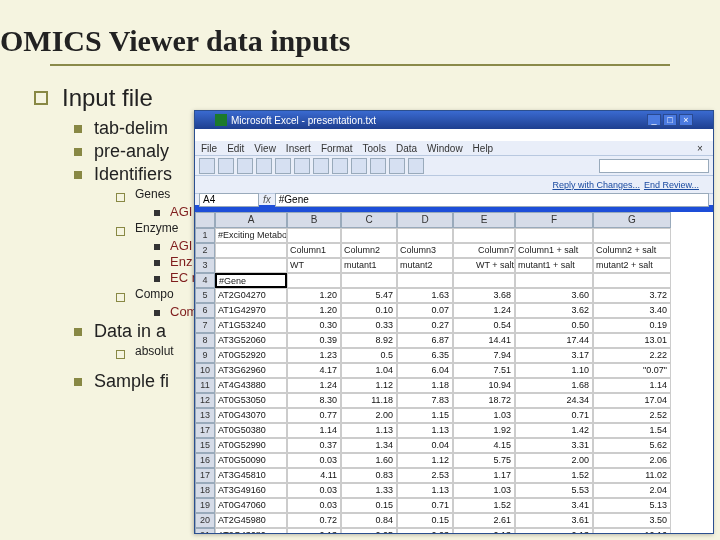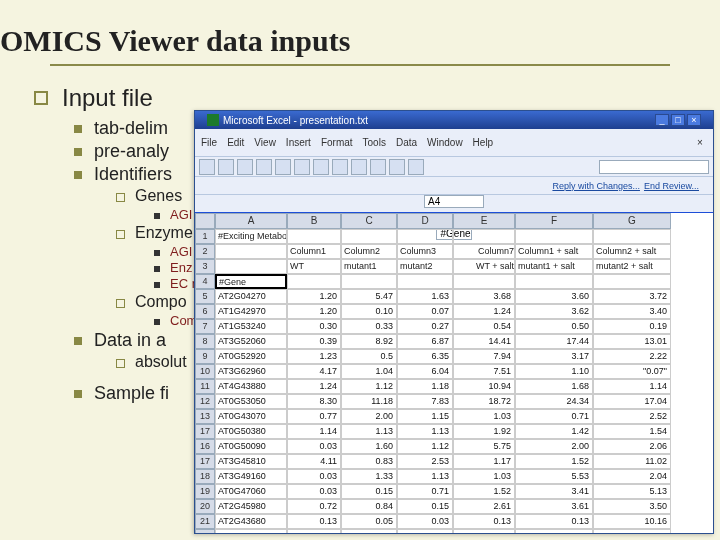--- a/index.html
+++ b/index.html
@@ -30,21 +30,21 @@
     color: #222;
   }
   .lvl1 { display: flex; align-items: flex-start; margin-bottom: 6px; }
   .lvl1 .bullet { width: 14px; height: 14px; border: 2px solid #888844; margin-right: 14px; margin-top: 7px; flex-shrink: 0; }
   .lvl1 .text { font-size: 24px; }
   .lvl2 { display: flex; align-items: flex-start; margin: 2px 0 2px 40px; }
   .lvl2 .bullet { width: 8px; height: 8px; background: #888844; margin-right: 12px; margin-top: 7px; flex-shrink: 0; }
   .lvl2 .text { font-size: 18px; }
   .lvl3 { display: flex; align-items: flex-start; margin: 2px 0 2px 82px; }
   .lvl3 .bullet { width: 9px; height: 9px; border: 1.5px solid #888844; margin-right: 10px; margin-top: 6px; flex-shrink: 0; }
-  .lvl3 .text { font-size: 16px; }
+  .lvl3 .text { font-size: 12px; }
   .lvl4 { display: flex; align-items: flex-start; margin: 1px 0 1px 120px; }
   .lvl4 .bullet { width: 6px; height: 6px; background: #333; margin-right: 10px; margin-top: 6px; flex-shrink: 0; }
   .lvl4 .text { font-size: 13px; color: #7f1d1d; }
 
   
   .excel {
     position: absolute;
     top: 110px; left: 194px;
     width: 520px; height: 424px;
     background: #fff;
@@ -52,34 +52,35 @@
     box-shadow: -1px 1px 4px rgba(0,0,0,0.25);
     font-family: Tahoma, sans-serif;
     font-size: 10px;
     display: flex; flex-direction: column;
   }
   .ex-titlebar {
     height: 18px;
     background: linear-gradient(#3a6ad0, #1e3f8f);
     color: #fff;
     display: flex; align-items: center;
-    padding: 0 12px;
+    padding: 0 20px;
     font-size: 10px;
   }
   .ex-titlebar .xicon { width: 12px; height: 12px; background: #1c7a2c; margin-right: 4px; display:inline-block; }
   .ex-titlebar .winbtns { margin-left: auto; display: flex; gap: 2px; }
   .ex-titlebar .winbtn { width: 14px; height: 12px; background: #4a7ae0; border: 1px solid #2a4a90; color:#fff; font-size:9px; text-align:center; line-height:10px;}
   .ex-menubar {
-    height: 28px;
+    height: 15px;
     background: #e9eef9;
     display: flex; gap: 10px;
     padding: 0 6px;
     align-items: center;
     font-size: 10px; color: #333;
     border-bottom: 1px solid #b8c8e0;
+    margin-top: 12px;
   }
   .ex-menubar span { cursor: default; }
   .ex-menubar .helpx { margin-left:auto; width:14px; text-align:center; color:#333; }
   .ex-toolbar {
     height: 20px;
     background: #e9eef9;
     border-bottom: 1px solid #b8c8e0;
     display:flex; align-items:center; padding:0 4px; gap:3px;
   }
   .tbtn { width:16px; height:16px; background:#d6e0f2; border:1px solid #9ab; }
@@ -88,22 +89,22 @@
     height: 18px;
     background: #e9eef9;
     border-bottom: 1px solid #b8c8e0;
     display:flex; align-items:center; justify-content:flex-end; padding-right:10px;
     font-size:9px; color:#335;
   }
   .ex-toolbar2 .rev { color:#1a4aa0; text-decoration:underline; margin-right:4px;}
   .ex-formula {
     height: 18px;
     background: #e9eef9;
-    border-bottom: 1px solid #1d4ed8;
-    display:flex; align-items:center; padding:0 4px; gap:4px;flex-direction:column;
+    border-bottom: 7px solid #1d4ed8;
+    display:flex; align-items:center; padding:0 4px; gap:4px;
   }
   .namebox { width:60px; height:14px; background:#fff; border:1px solid #9ab; font-size:10px; padding-left:3px;}
   .fx { font-style:italic; color:#555; font-size:10px; }
   .fbar { flex:1; height:14px; background:#fff; border:1px solid #9ab; font-size:10px; padding-left:3px;}
   .grid {
     flex:1; overflow:hidden;
     display:flex; flex-direction:column;
   }
   .colhdr { display:flex; height:16px; }
   .colhdr .rowh { width:20px; background:#d6dce8; border:1px solid #9ab;}
@@ -378,20 +379,30 @@
           <div class="rh">17</div>
           <div class="cell cA">AT0G50380</div>
           <div class="cell cB num">1.14</div>
           <div class="cell cC num">1.13</div>
           <div class="cell cD num">1.13</div>
           <div class="cell cE num">1.92</div>
           <div class="cell cF num">1.42</div>
           <div class="cell cG num">1.54</div>
         </div>
         <div class="row">
+          <div class="rh">15</div>
+          <div class="cell cA">AT0G52990</div>
+          <div class="cell cB num">0.37</div>
+          <div class="cell cC num">1.34</div>
+          <div class="cell cD num">0.04</div>
+          <div class="cell cE num">4.15</div>
+          <div class="cell cF num">3.31</div>
+          <div class="cell cG num">5.62</div>
+        </div>
+        <div class="row">
           <div class="rh">16</div>
           <div class="cell cA">AT0G50090</div>
           <div class="cell cB num">0.03</div>
           <div class="cell cC num">1.60</div>
           <div class="cell cD num">1.12</div>
           <div class="cell cE num">5.75</div>
           <div class="cell cF num">2.00</div>
           <div class="cell cG num">2.06</div>
         </div>
         <div class="row">

